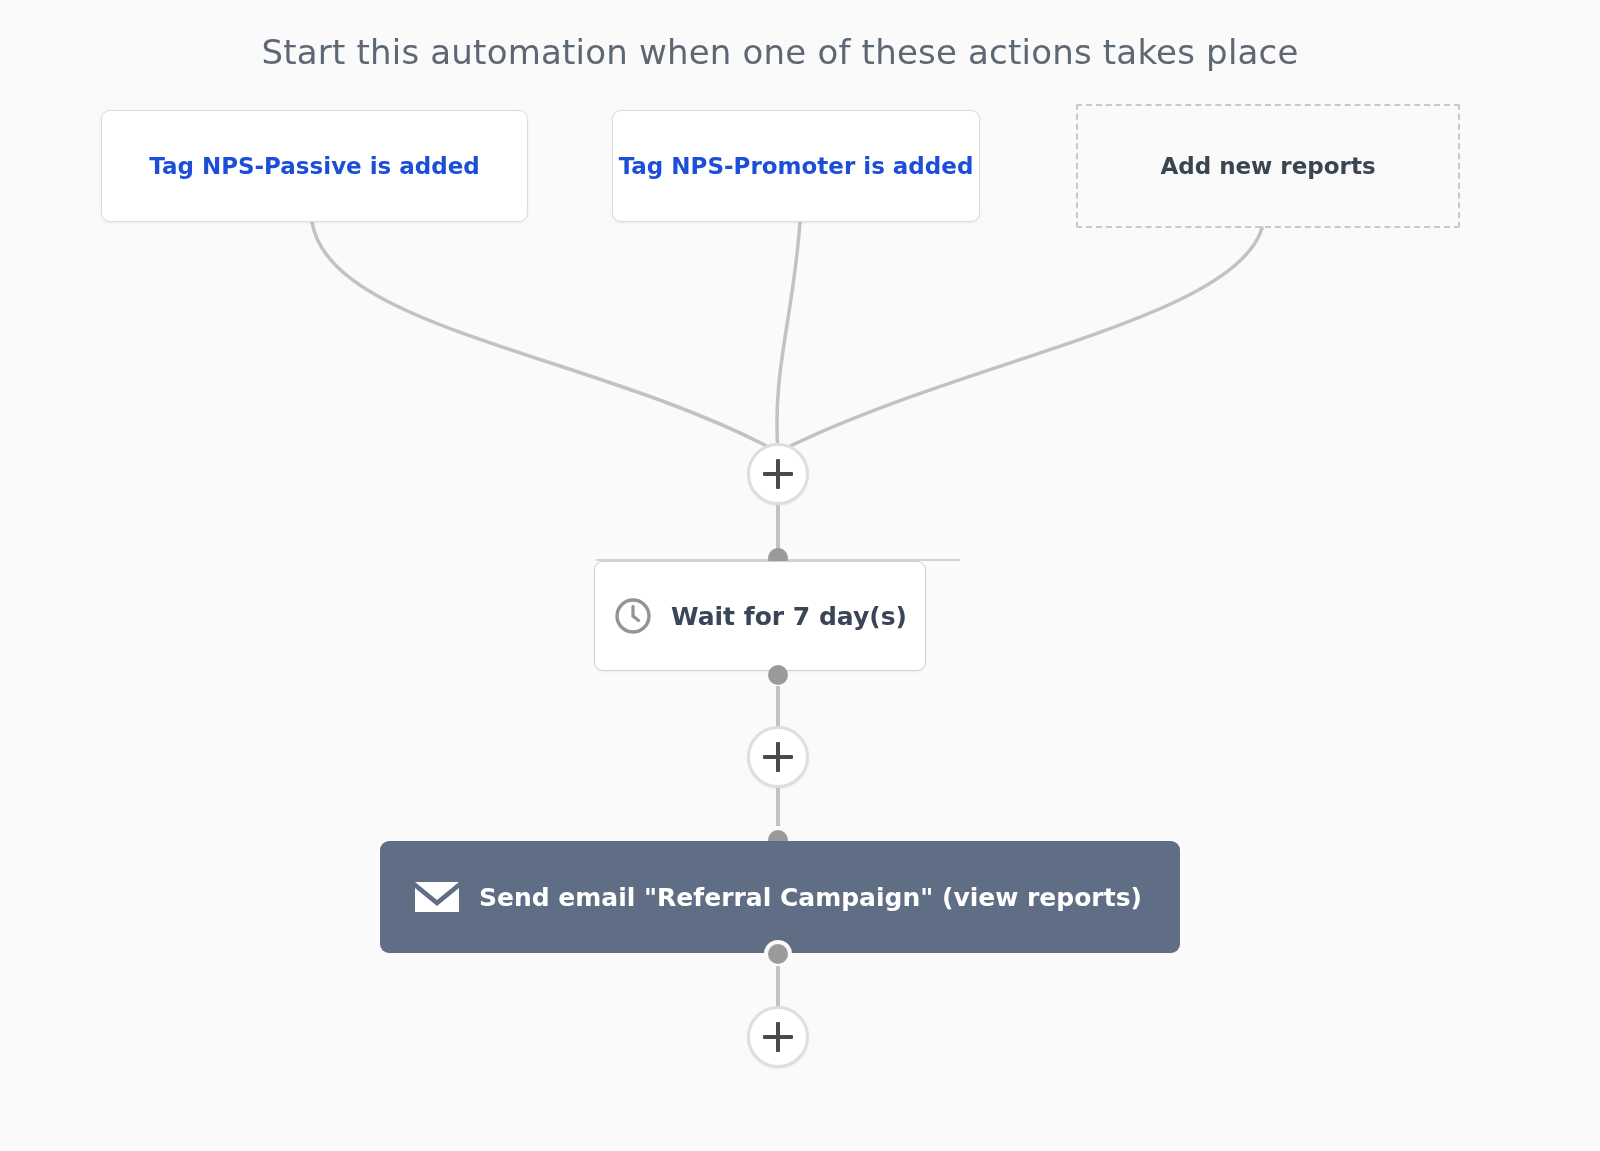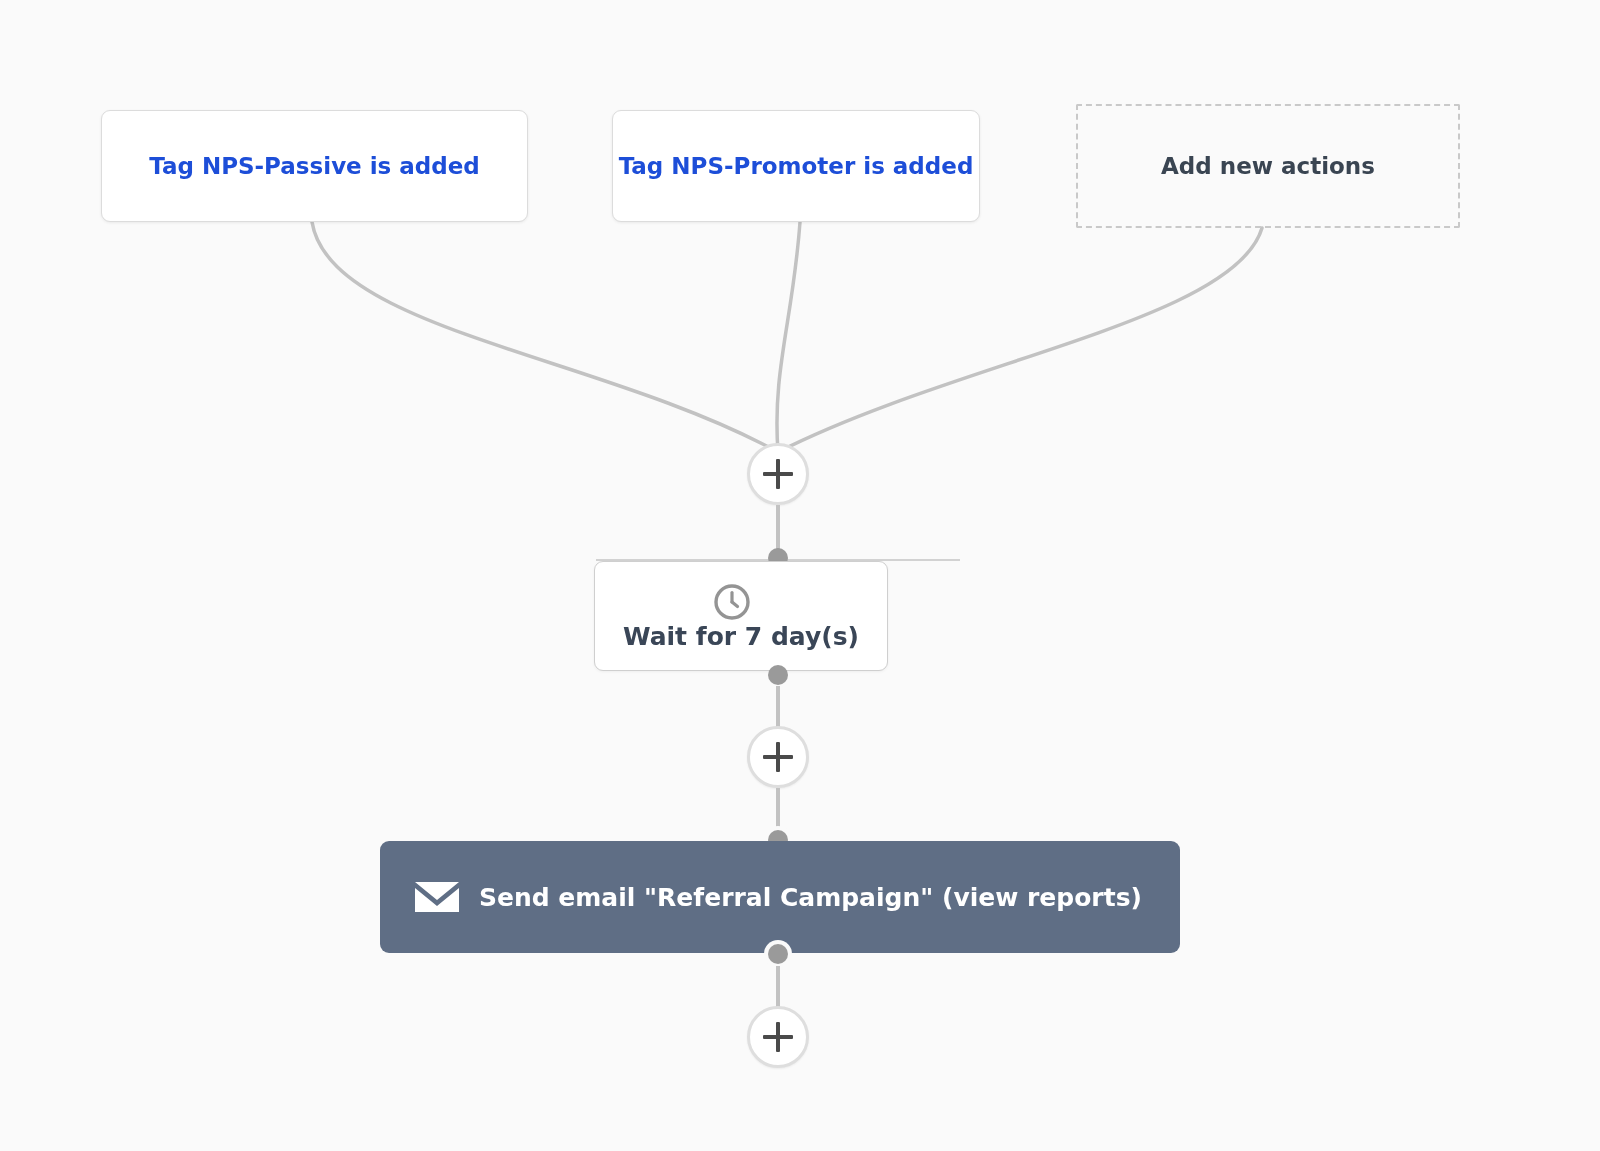--- a/index.html
+++ b/index.html
@@ -143,20 +143,21 @@
     position: absolute;
     width: 4px;
     background: #c2c2c2;
   }
 </style>
 </head>
 <body>
 
 <div id="canvas">
 
+  <div class="heading">Start this automation when one of these actions takes place</div>
 
   <svg id="wires" viewBox="0 0 1600 1151">
 
     <path d="M 312 222 C 330 330, 600 355, 778 452" fill="none" stroke="#c2c2c2" stroke-width="3.5" stroke-linecap="round"></path>
 
     <path d="M 800 222 C 793 320, 772 370, 778 452" fill="none" stroke="#c2c2c2" stroke-width="3.5" stroke-linecap="round"></path>
 
     <path d="M 1262 228 C 1235 320, 960 360, 778 452" fill="none" stroke="#c2c2c2" stroke-width="3.5" stroke-linecap="round"></path>
 
     <line x1="596" y1="560" x2="960" y2="560" stroke="#d2d2d2" stroke-width="2"></line>
@@ -164,33 +165,33 @@
 
   <div class="trigger-card" style="left:101px; top:110px; width:427px; height:112px;">
     <span>Tag NPS-Passive is added</span>
   </div>
 
   <div class="trigger-card" style="left:576px; top:110px; width:368px; height:112px;margin-left:36px;">
     <span>Tag NPS-Promoter is added</span>
   </div>
 
   <div class="trigger-card dashed" style="left:1076px; top:104px; width:384px; height:124px;">
-    <span>Add new actions</span>
+    <span>Add new reports</span>
   </div>
 
   <div class="plus-btn" style="left:747px; top:443px;">
     <span class="bar-h"></span>
     <span class="bar-v"></span>
   </div>
 
   <div class="stub" style="left:776px; top:505px; height:50px;"></div>
 
   <div class="conn-dot" style="left:768px; top:548px;"></div>
 
-  <div class="step-card light" style="left:594px; top:561px; width:294px; height:110px;flex-direction:column;">
+  <div class="step-card light" style="left:594px; top:561px; width:332px; height:110px;">
     <span class="step-icon">
       <svg width="40" height="40" viewBox="0 0 40 40">
         <circle cx="20" cy="20" r="16" fill="none" stroke="#949494" stroke-width="3.4"></circle>
         <line x1="20" y1="20" x2="20" y2="10.5" stroke="#949494" stroke-width="3.2" stroke-linecap="round"></line>
         <line x1="20" y1="20" x2="25.5" y2="24.5" stroke="#949494" stroke-width="3.2" stroke-linecap="round"></line>
       </svg>
     </span>
     <span class="step-label">Wait for 7 day(s)</span>
   </div>
 

